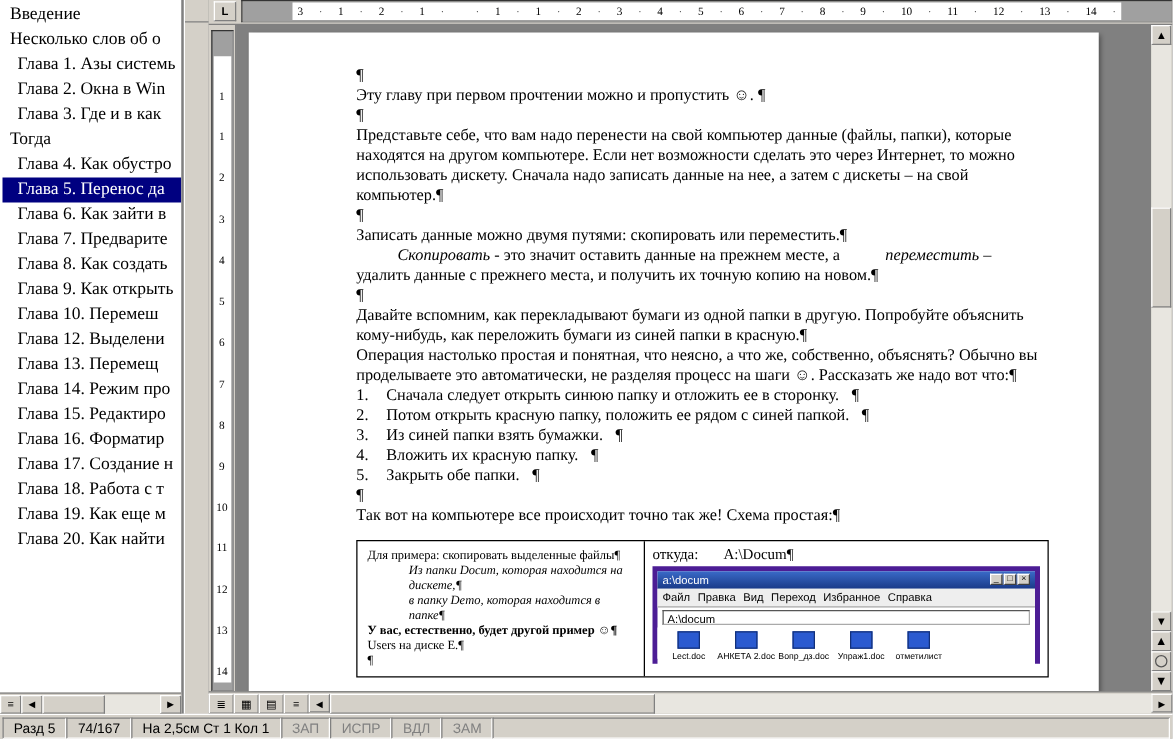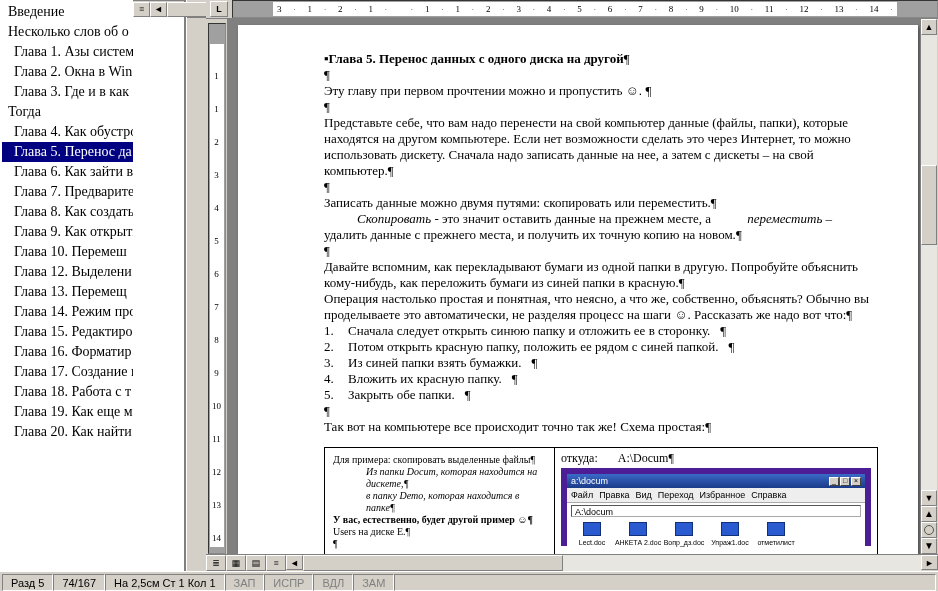--- a/index.html
+++ b/index.html
@@ -14,24 +14,25 @@
     flex-direction: column;
   }
   .main-area {
     flex: 1 1 auto;
     display: flex;
     overflow: hidden;
     min-height: 0;
   }
   
   .nav-pane {
-    width: 186px;
+    width: 147px;
     background: #ffffff;
     border-right: 2px solid #808080;
     display: flex;
+    flex-direction: column;
     position: relative;
     font-size: 14px;
     justify-content: space-between;
   }
   .nav-list {
     flex: 1 1 auto;
     overflow: hidden;
     white-space: nowrap;
     padding: 2px 0 0 2px;
   }
@@ -188,21 +189,21 @@
     flex: 0 0 230px;
     padding:6px 8px;
     border-right:1px solid #000;
   }
   .example-right {
     flex:1; padding:4px 6px;
     display:flex; flex-direction:column;
   }
   .mini-window {
     margin-top:4px;
-    border:6px solid #4c1d95;
+    border:4px solid #4c1d95;
     background:#fff;
     font-family:Tahoma,sans-serif;
     font-size:9px;
     height:78px;
     display:flex; flex-direction:column;
   }
   .mini-title {
     background:linear-gradient(#3a6ac8,#1a3a88);
     color:#fff; padding:1px 4px; display:flex; justify-content:space-between;
     align-items:center;
@@ -378,21 +379,20 @@
             <span>11</span>
               <span>12</span>
               <span>13</span>
             <span>14</span>
           </div>
         </div>
       </div>
 
       <div class="page-wrap">
         <div class="page">
-          <p class="para"><span class="bullet">▪</span><b>Глава 5. Перенос данных с одного диска на другой</b>¶</p>
           <p class="para">¶</p>
           <p class="para"><span>Эту главу при первом прочтении можно и пропустить ☺.</span> ¶</p>
           <p class="para">¶</p>
           <p class="para"><span>Представьте себе, что вам надо перенести на свой компьютер данные (файлы, папки), которые находятся на другом компьютере. Если нет возможности сделать это через Интернет, то можно использовать дискету. Сначала надо записать данные на нее, а затем с дискеты – на свой компьютер.</span>¶</p>
           <p class="para">¶</p>
           <p class="para"><span>Записать данные можно двумя путями: скопировать или переместить.</span>¶</p>
           <p class="para">
             <span class="italic">Скопировать</span><span> - это значит оставить данные на прежнем месте, а </span><span class="italic">переместить</span><span> – удалить данные с прежнего места, и получить их точную копию на новом.</span>¶
           </p>
           <p class="para">¶</p>

